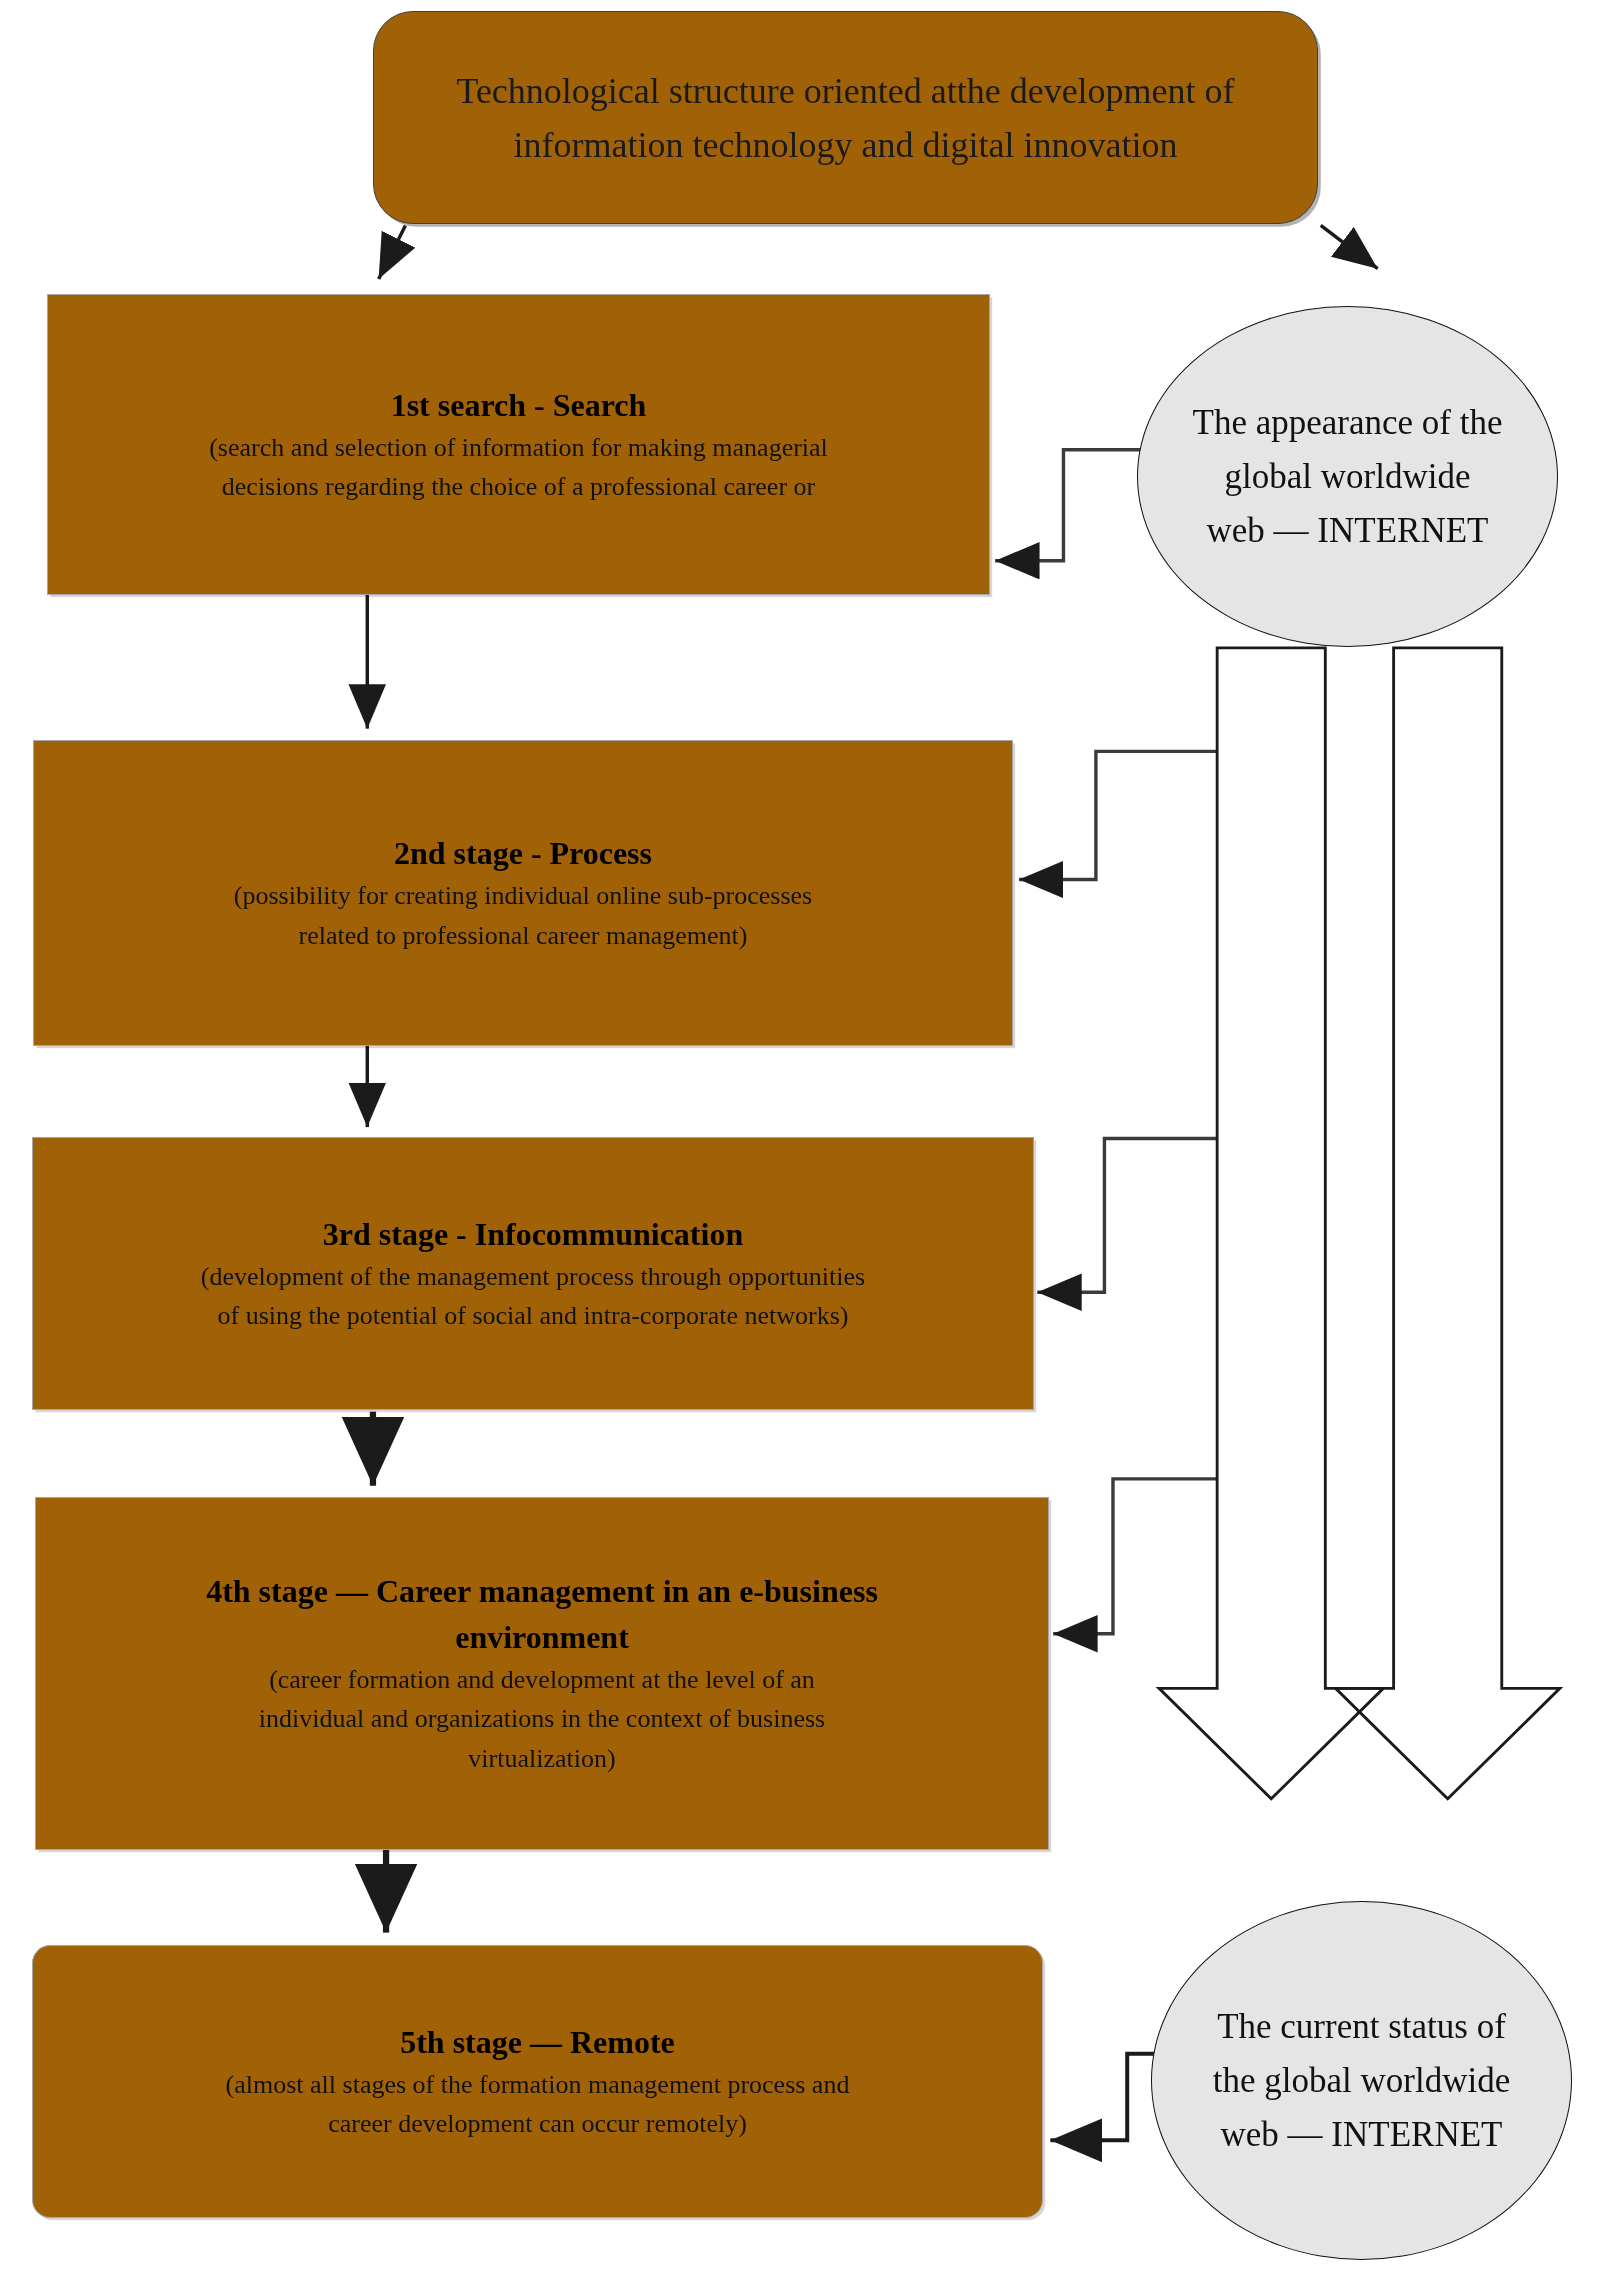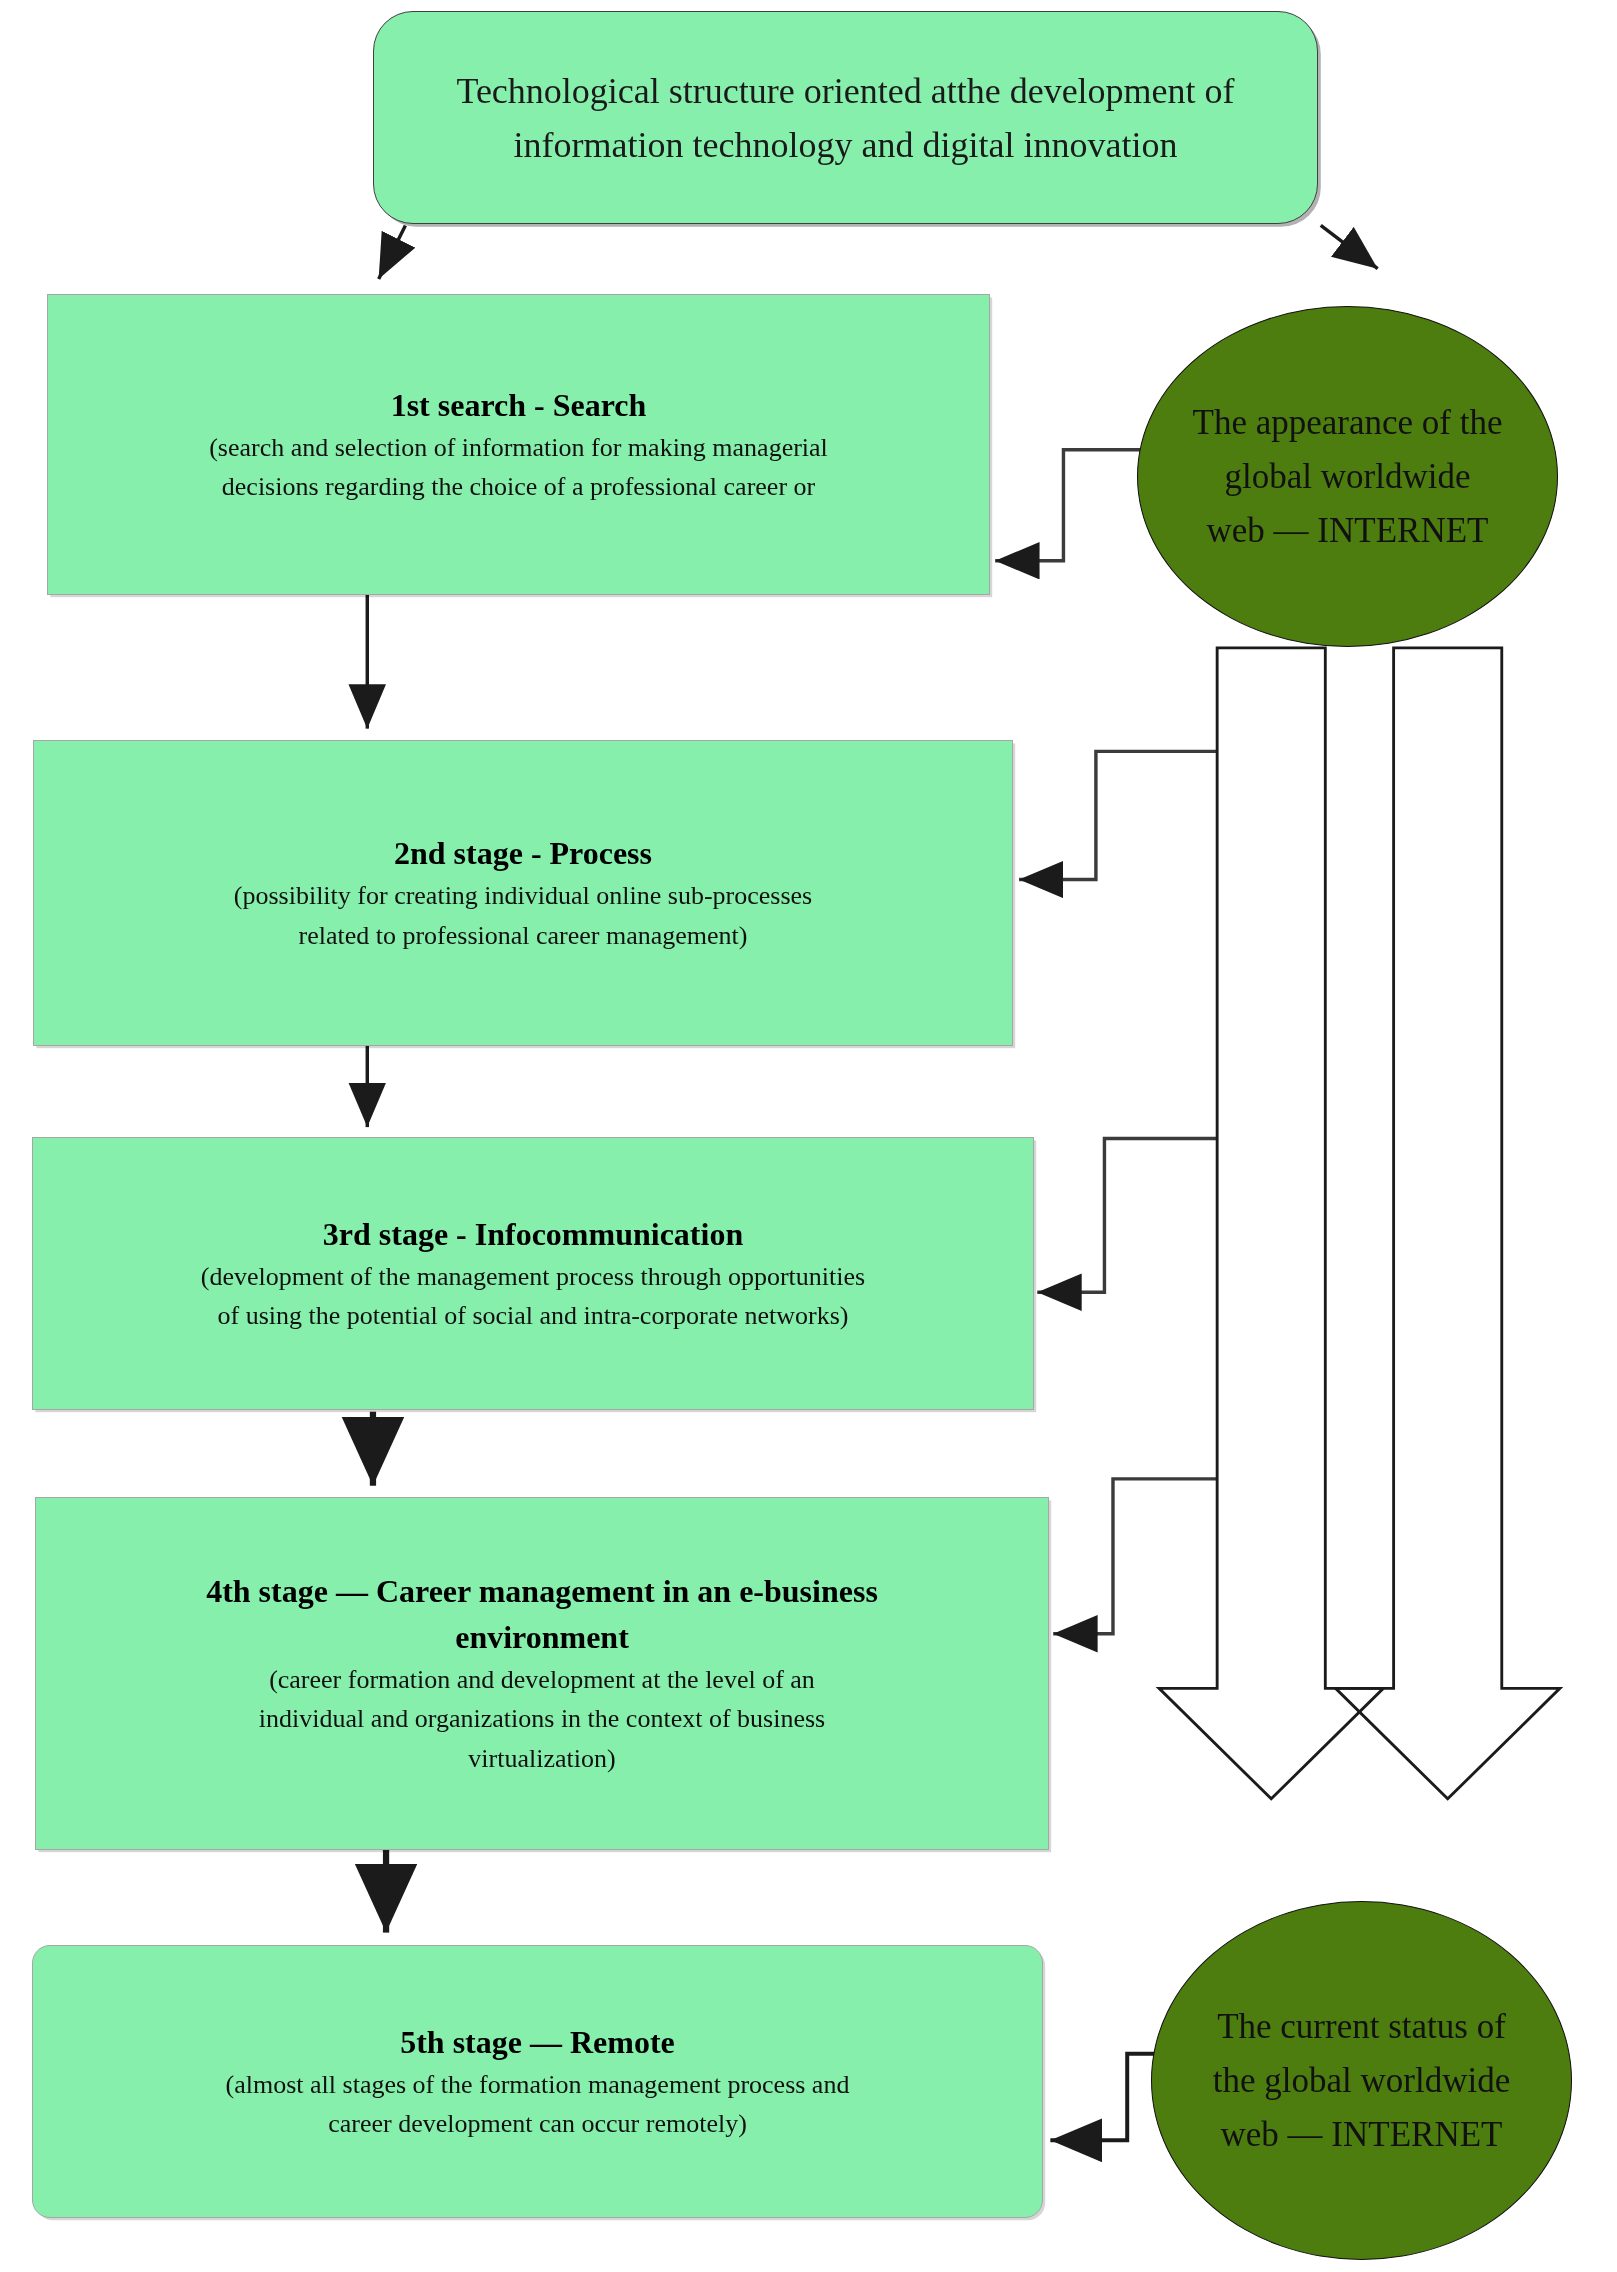--- a/index.html
+++ b/index.html
@@ -26,35 +26,35 @@
     pointer-events: none;
   }
   .node {
     position: absolute;
     box-sizing: border-box;
     display: flex;
     flex-direction: column;
     align-items: center;
     justify-content: center;
     text-align: center;
-    background: #86efac;
+    background: #a16207;
   }
   .rect-node {
     border: 1.7px solid #a6a6a6;
     box-shadow: 2.8px 2.8px 0 -0.6px rgba(0,0,0,0.16);
   }
   .rounded-node {
     border: 1.7px solid #3f3f3f;
     border-radius: 40px;
     box-shadow: 3.4px 3.4px 0 -0.6px rgba(0,0,0,0.30);
   }
   .ellipse-node {
     border: 1.7px solid #111111;
     border-radius: 50%;
-    background: #4d7c0f;
+    background: #e5e5e5;
   }
   .line {
     display: block;
     width: 100%;
     line-height: 1.0;
     white-space: nowrap;
   }
   .title-line {
     font-size: 36px;
     color: #1a1a1a;

